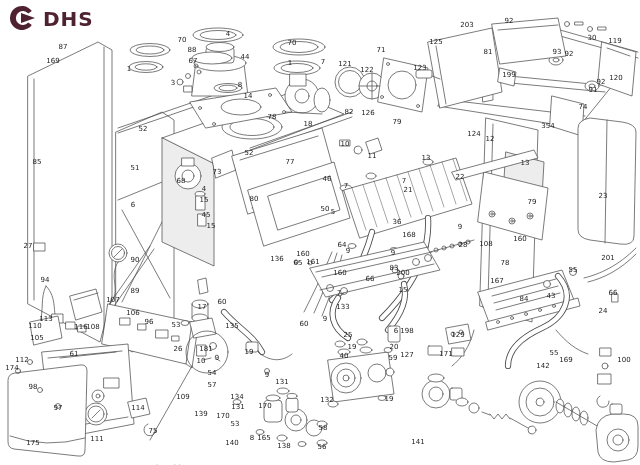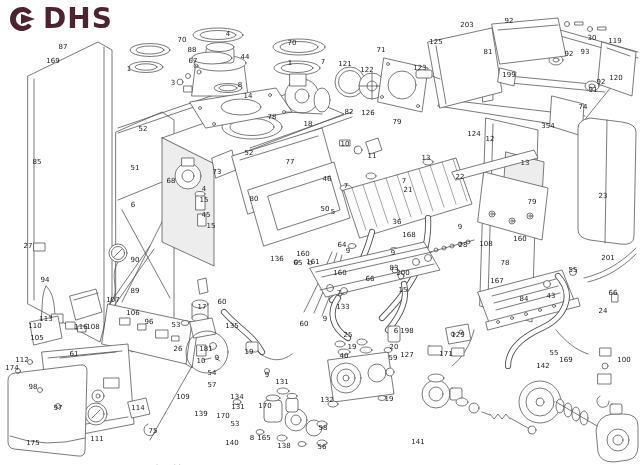--- a/index.html
+++ b/index.html
@@ -1,19 +1,19 @@
 <!DOCTYPE html>
 <html style="--brand: #4e2230; --line: #4f4f4f;"><head>
 <meta charset="utf-8">
 <style>
   html,body{margin:0;padding:0;background:#fff;}
   body{width:640px;height:465px;font-family:"DejaVu Sans",sans-serif;}
   .stage{position:relative;width:640px;height:465px;overflow:hidden;background:#fff;}
   .logo{position:absolute;left:8px;top:5px;display:flex;align-items:center;gap:3px;}
-  .logo-text{font-family:"DejaVu Sans",sans-serif;font-weight:bold;font-size:28px;letter-spacing:1px;color:var(--brand,#4e2230);line-height:1;}
+  .logo-text{font-family:"DejaVu Sans",sans-serif;font-weight:bold;font-size:20px;letter-spacing:1px;color:var(--brand,#4e2230);line-height:1;}
   .art{position:absolute;left:0;top:0;}
   .art path,.art circle,.art ellipse,.art rect,.art line{stroke:var(--line,#4f4f4f);stroke-width:.75;fill:none;stroke-linejoin:round;stroke-linecap:round;}
   .art .f{fill:#ffffff;}
   .art .g{fill:#ededed;}
   .art .po{stroke-width:6.2;}
   .art .pi{stroke:#ffffff;stroke-width:4.4;}
   .art .thin{stroke-width:.5;}
   .labels{position:absolute;left:0;top:0;width:640px;height:465px;pointer-events:none;}
   .labels span{position:absolute;transform:translate(-50%,-50%);font:7px "DejaVu Sans",sans-serif;color:#1b1b1b;white-space:nowrap;}
   .footnote{position:absolute;left:163px;top:468px;transform:translate(-50%,-50%);font:bold 7px "DejaVu Sans",sans-serif;color:#111;white-space:nowrap;}
@@ -366,36 +366,36 @@
       <span style="left: 367px; top: 70px;">122</span>
       <span style="left: 381px; top: 50px;">71</span>
       <span style="left: 420px; top: 68px;">123</span>
       <span style="left: 436px; top: 42px;">125</span>
       <span style="left: 467px; top: 25px;">203</span>
       <span style="left: 349px; top: 112px;">82</span>
       <span style="left: 368px; top: 113px;">126</span>
       <span style="left: 509px; top: 21px;">92</span>
       <span style="left: 592px; top: 38px;">30</span>
       <span style="left: 615px; top: 41px;">119</span>
-      <span style="left: 557px; top: 52px; margin-left: 28px;">93</span>
+      <span style="left: 557px; top: 52px;">93</span>
       <span style="left: 569px; top: 54px;">92</span>
       <span style="left: 601px; top: 82px;">92</span>
       <span style="left: 616px; top: 78px;">120</span>
       <span style="left: 593px; top: 90px;">91</span>
       <span style="left: 583px; top: 107px;">74</span>
       <span style="left: 488px; top: 52px;">81</span>
       <span style="left: 490px; top: 92px; margin-top: 47px;">12</span>
       <span style="left: 509px; top: 75px;">199</span>
       <span style="left: 37px; top: 162px;">85</span>
       <span style="left: 143px; top: 129px;">52</span>
       <span style="left: 135px; top: 168px;">51</span>
       <span style="left: 133px; top: 205px;">6</span>
       <span style="left: 249px; top: 153px;">52</span>
       <span style="left: 217px; top: 172px;">73</span>
-      <span style="left: 171px; top: 181px; text-align: center;">68</span>
+      <span style="left: 181px; top: 181px; text-align: center;">68</span>
       <span style="left: 204px; top: 189px;">4</span>
       <span style="left: 204px; top: 200px;">15</span>
       <span style="left: 206px; top: 215px;">45</span>
       <span style="left: 211px; top: 226px;">15</span>
       <span style="left: 290px; top: 162px;">77</span>
       <span style="left: 254px; top: 199px;">80</span>
       <span style="left: 308px; top: 124px;">18</span>
       <span style="left: 397px; top: 122px;">79</span>
       <span style="left: 345px; top: 144px;">10</span>
       <span style="left: 372px; top: 156px;">11</span>

